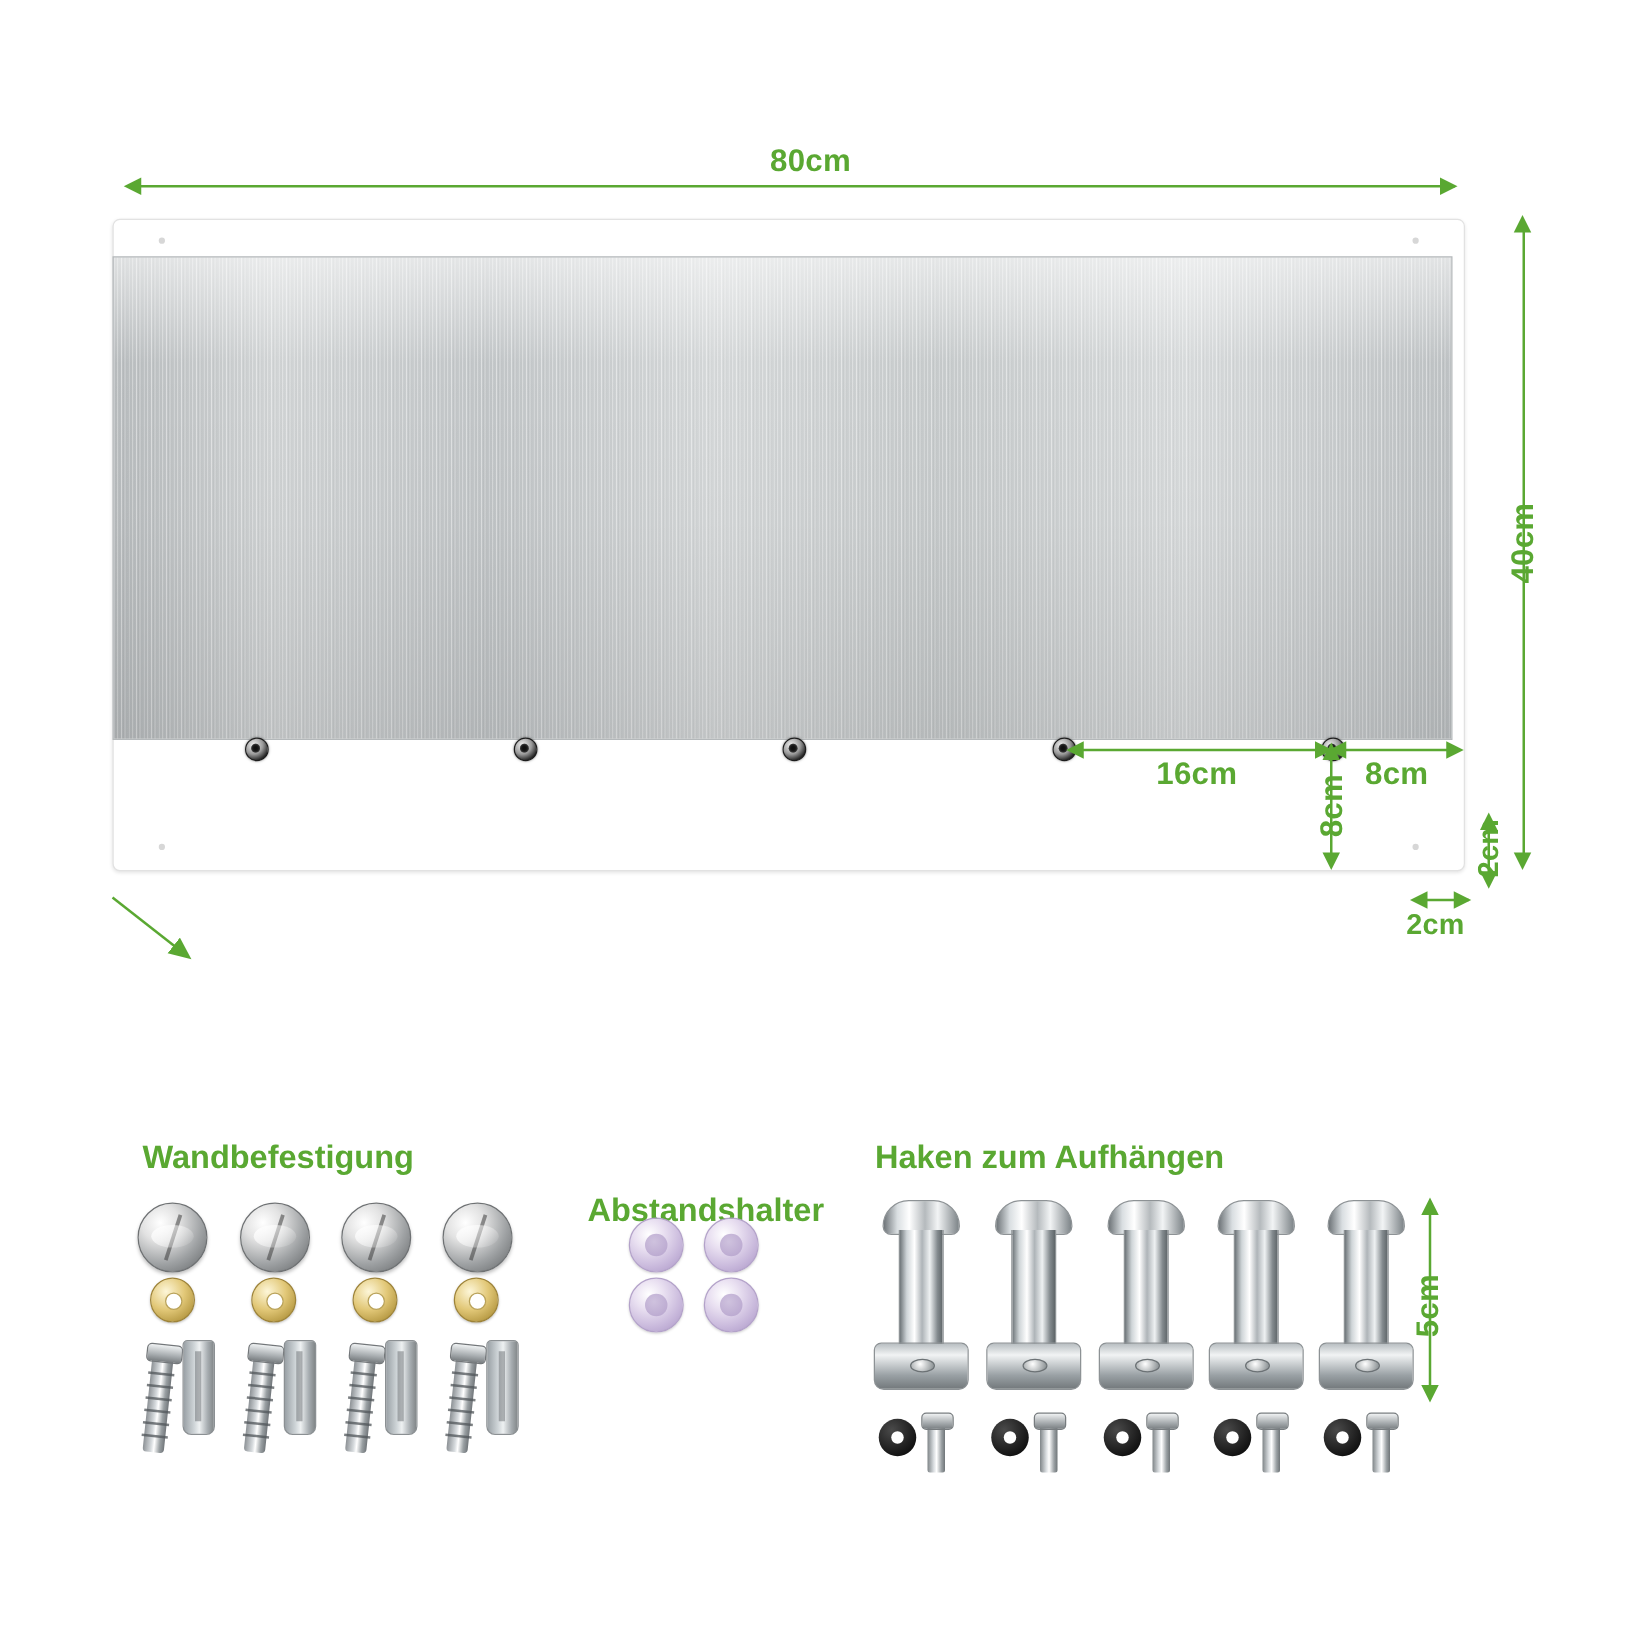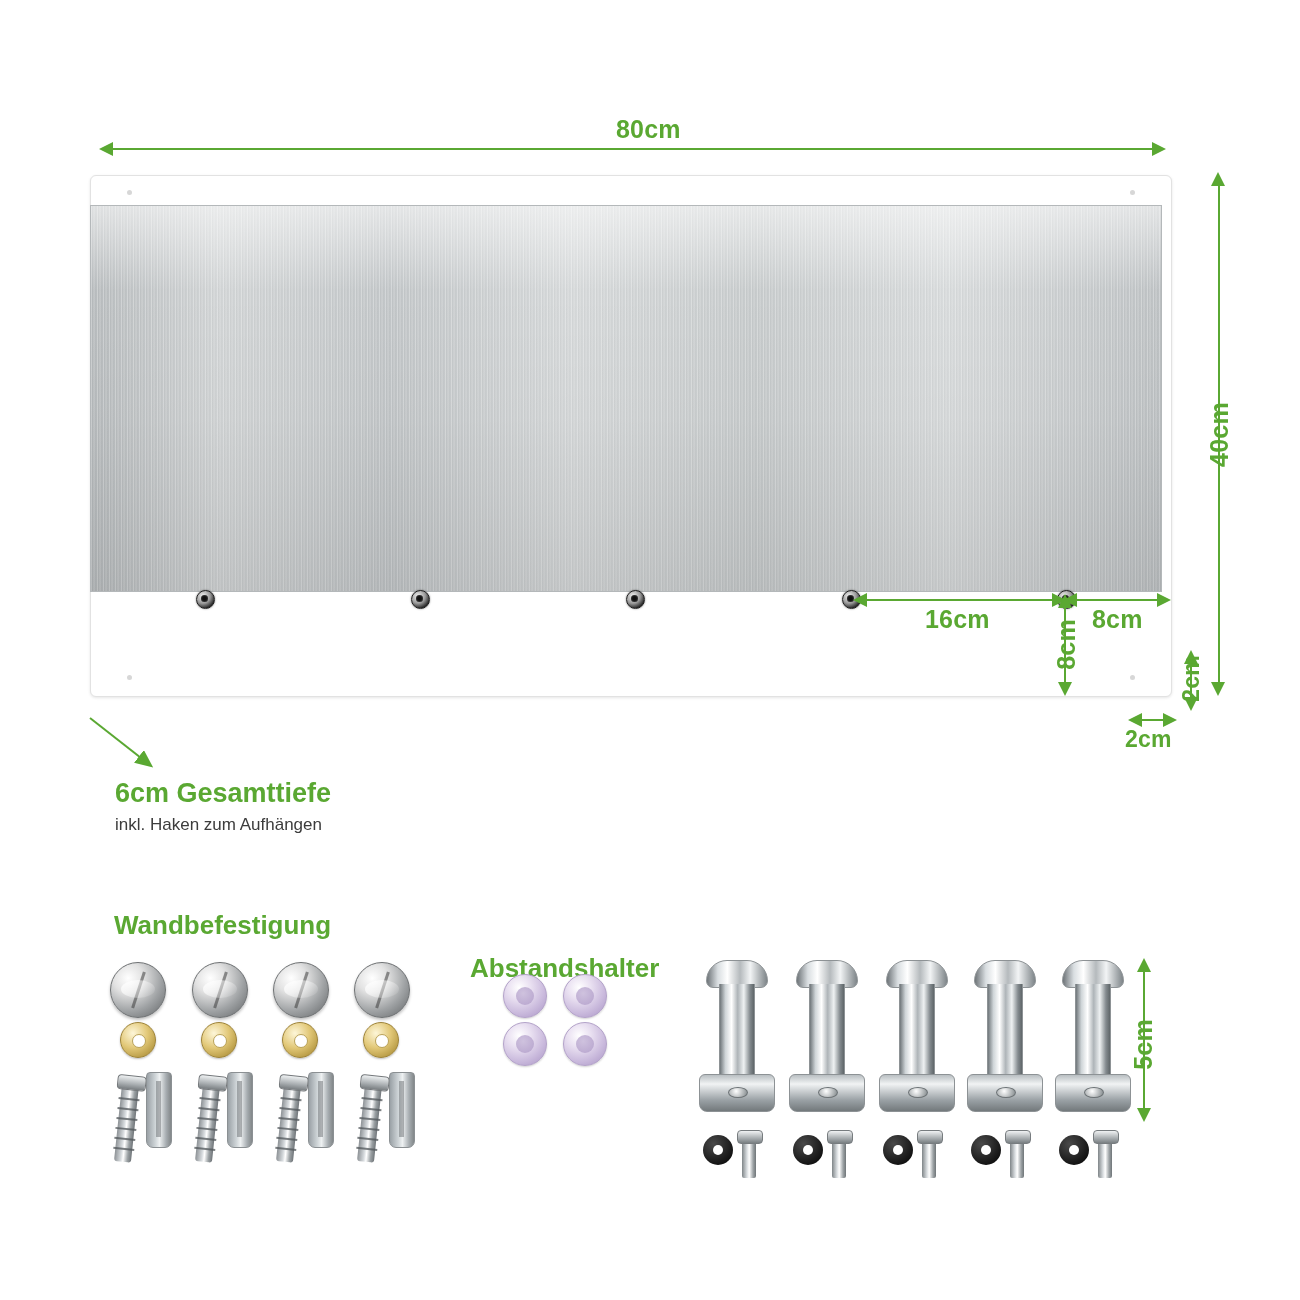--- a/index.html
+++ b/index.html
@@ -387,27 +387,24 @@
 
   <svg width="120" height="80" style="position:absolute; left:82px; top:710px;">
     <defs>
       <marker id="depthhead" markerWidth="10" markerHeight="10" refX="7" refY="4" orient="auto">
         <path d="M0,0 L9,4 L0,8 z" fill="#5aa832"></path>
       </marker>
     </defs>
     <line x1="8" y1="8" x2="68" y2="55" stroke="#5aa832" stroke-width="2" marker-end="url(#depthhead)"></line>
   </svg>
 
-  <div class="depth-note">
-    <p class="depth-title">6cm Gesamttiefe</p>
-    <p class="depth-sub">inkl. Haken zum Aufhängen</p>
-  </div>
 
   <div class="section-title" style="left:114px; top:910px;">Wandbefestigung</div>
   <div class="section-title" style="left:470px; top:953px;">Abstandshalter</div>
+  <div class="section-title" style="left:700px; top:910px;">Haken zum Aufhängen</div>
 
   <div class="part-wrap" style="left:110px; top:962px;">
       <div class="screwhead"></div>
     </div>
   <div class="part-wrap" style="left:192px; top:962px;">
       <div class="screwhead"></div>
     </div>
   <div class="part-wrap" style="left:273px; top:962px;">
       <div class="screwhead"></div>
     </div>

